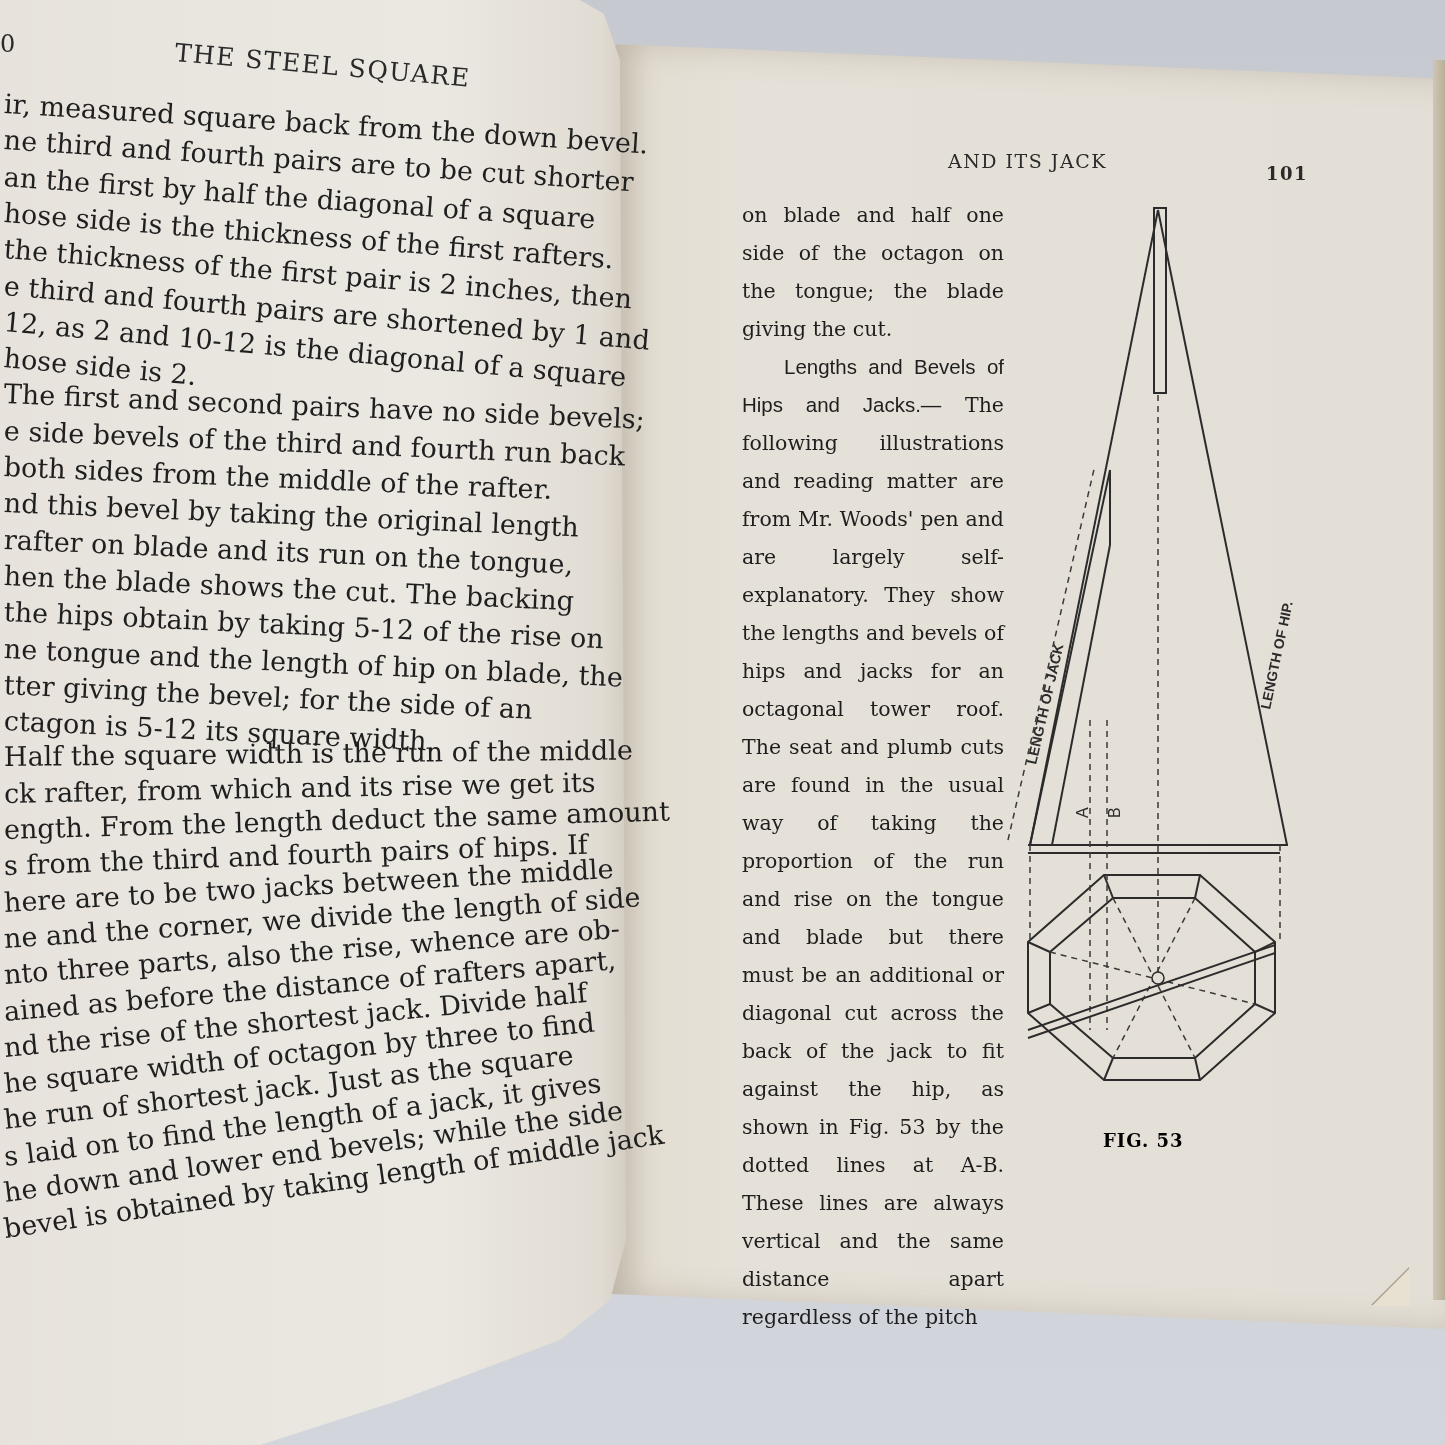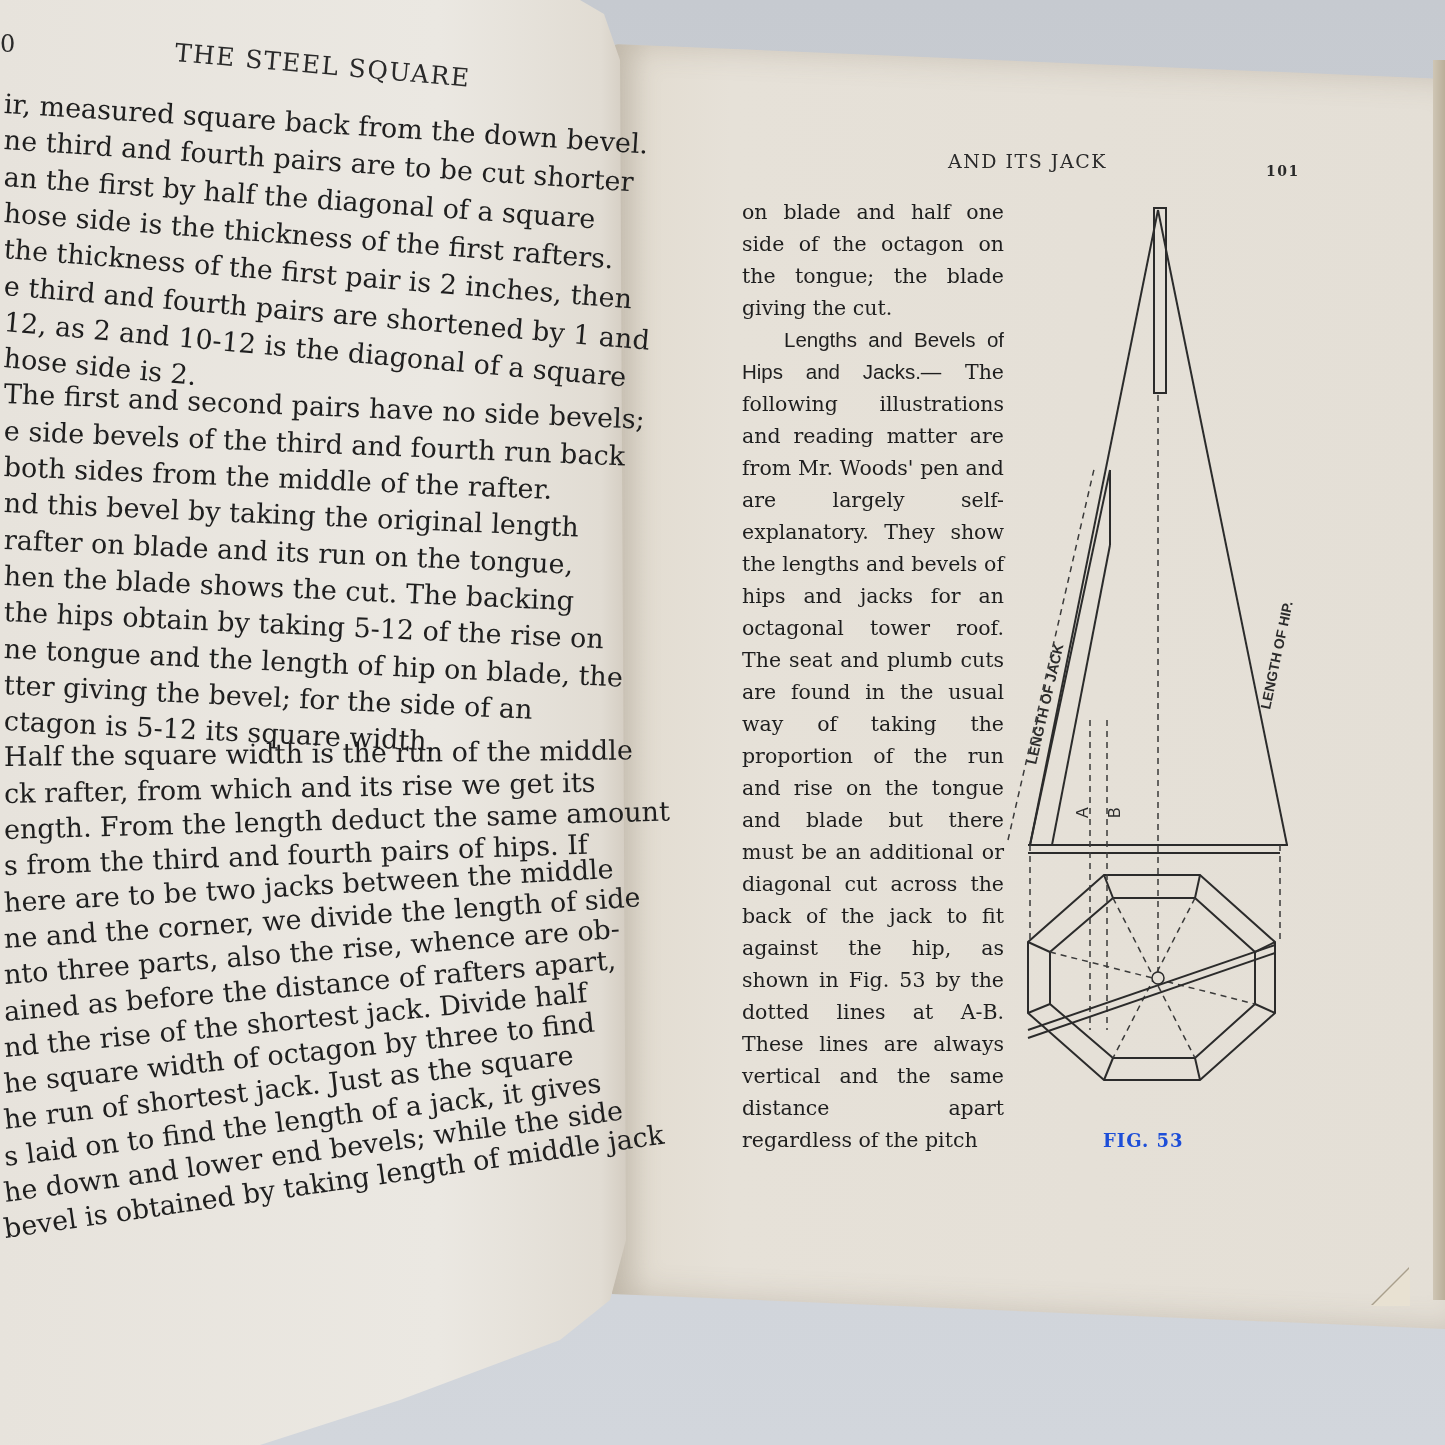--- a/index.html
+++ b/index.html
@@ -6,39 +6,39 @@
   body{width:1445px;height:1445px;overflow:hidden;background:#c9cdd3;position:relative;font-family:"DejaVu Serif","Liberation Serif",serif;}
   .bg{position:absolute;inset:0;background:linear-gradient(180deg,#c6cad0 0%,#ced2d8 60%,#d2d6dc 100%);}
   
   .right-page{position:absolute;left:612px;top:44px;width:833px;height:1250px;background:linear-gradient(90deg,#d8d2c6 0px,#e3ddd2 40px,#e6e1d8 120px,#e4dfd6 100%);border-radius:6px 0 0 0;transform:skewY(2.4deg);transform-origin:0 0;box-shadow:inset 18px 0 30px rgba(120,105,85,.25);}
   .right-edge{position:absolute;right:0;top:60px;width:12px;height:1240px;background:linear-gradient(90deg,#cfc6b5,#b9ae99);}
   
   .left-page{position:absolute;left:0;top:0;width:626px;height:1445px;background:linear-gradient(90deg,#e7e3dc 0%,#ebe8e2 70%,#e1dcd3 96%,#d4cdc2 100%);clip-path:polygon(0 0,580px 0,604px 14px,620px 60px,626px 1240px,610px 1300px,560px 1340px,400px 1400px,260px 1445px,0 1445px);}
   .runhead{position:absolute;letter-spacing:1.5px;color:#2a2a2a;font-size:22px;}
   .lp-lines{position:absolute;left:0;top:0;}
   .lp-line{position:absolute;left:4px;white-space:nowrap;color:#1f1f1f;font-size:27px;transform-origin:0 50%;}
-  .rp-col{position:absolute;left:742px;top:196px;width:262px;color:#1e1e1e;font-size:20.5px;line-height:32px;text-align:justify;}
+  .rp-col{position:absolute;left:742px;top:196px;width:262px;color:#1e1e1e;font-size:20.5px;line-height:38px;text-align:justify;}
   .rp-col p{margin:0;}
   .rp-col .indent{text-indent:42px;}
   .rp-col .bold{font-weight:normal;font-family:"Liberation Sans","DejaVu Sans",sans-serif;}
   .fig{position:absolute;left:1000px;top:200px;width:300px;height:960px;}
-  .fig-caption{position:absolute;left:1103px;top:1130px;font-size:18px;font-weight:bold;color:#1d4ed8;letter-spacing:1px;}
+  .fig-caption{position:absolute;left:1103px;top:1130px;font-size:18px;font-weight:bold;color:#000000;letter-spacing:1px;}
   .corner-fold{position:absolute;left:1372px;top:1268px;width:0;height:0;border-left:38px solid transparent;border-bottom:38px solid #e8e1d2;filter:drop-shadow(-1px -1px 0 #a99f8c);}
 </style>
 </head>
 <body>
 
 <div class="bg"></div>
 
 <div class="right-page"></div>
 <div class="right-edge"></div>
 <div class="corner-fold"></div>
 
 <div class="runhead" style="left:948px;top:150px;font-size:19px;">AND ITS JACK</div>
-<div class="runhead" style="left:1266px;top:163px;font-size:14px;font-weight:bold;">101</div>
+<div class="runhead" style="left:1266px;top:163px;font-size:18px;font-weight:bold;">101</div>
 
 <div class="rp-col">
   <p>on blade and half one side of the octagon on the tongue; the blade giving the cut.</p>
   <p class="indent"><span class="bold">Lengths and Bevels of Hips and Jacks.—</span> <span>The following illustrations and reading matter are from Mr. Woods' pen and are largely self-explanatory. They show the lengths and bevels of hips and jacks for an octagonal tower roof. The seat and plumb cuts are found in the usual way of taking the proportion of the run and rise on the tongue and blade but there must be an additional or diagonal cut across the back of the jack to fit against the hip, as shown in Fig. 53 by the dotted lines at A-B. These lines are always vertical and the same distance apart regardless of the pitch</span></p>
 </div>
 
 <svg class="fig" viewBox="0 0 300 960">
   <g stroke="#2b2b2b" fill="none" stroke-width="2">
 
     <line x1="158" y1="10" x2="30" y2="645"></line>

